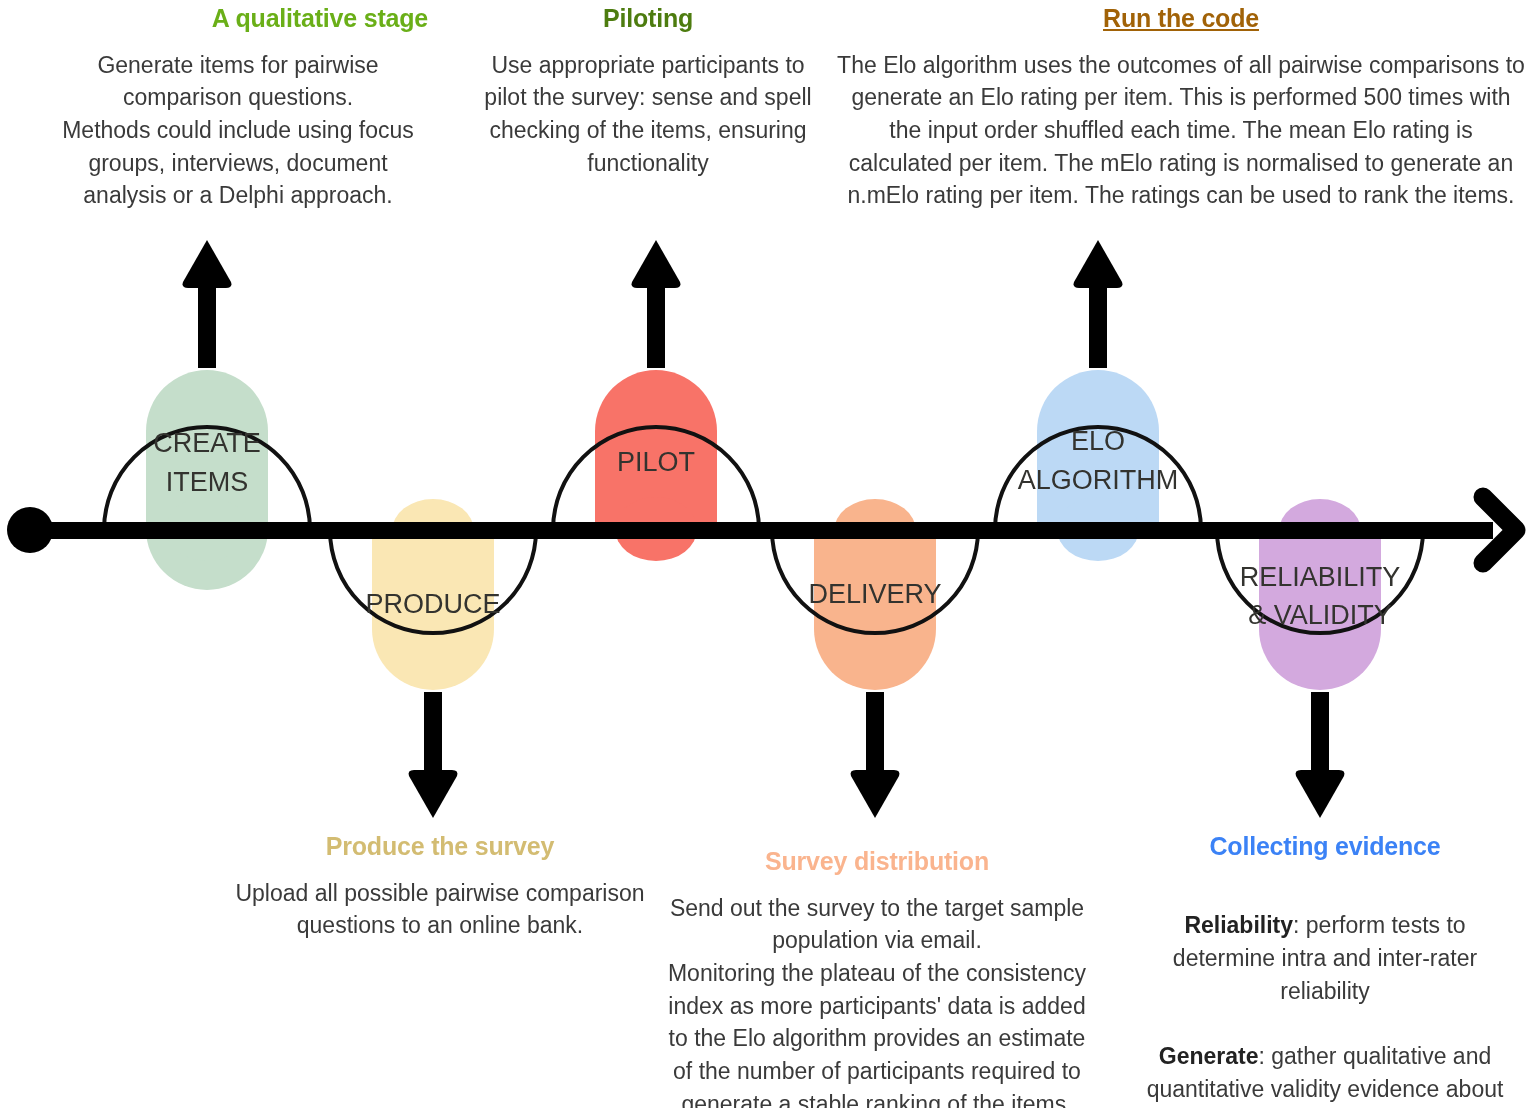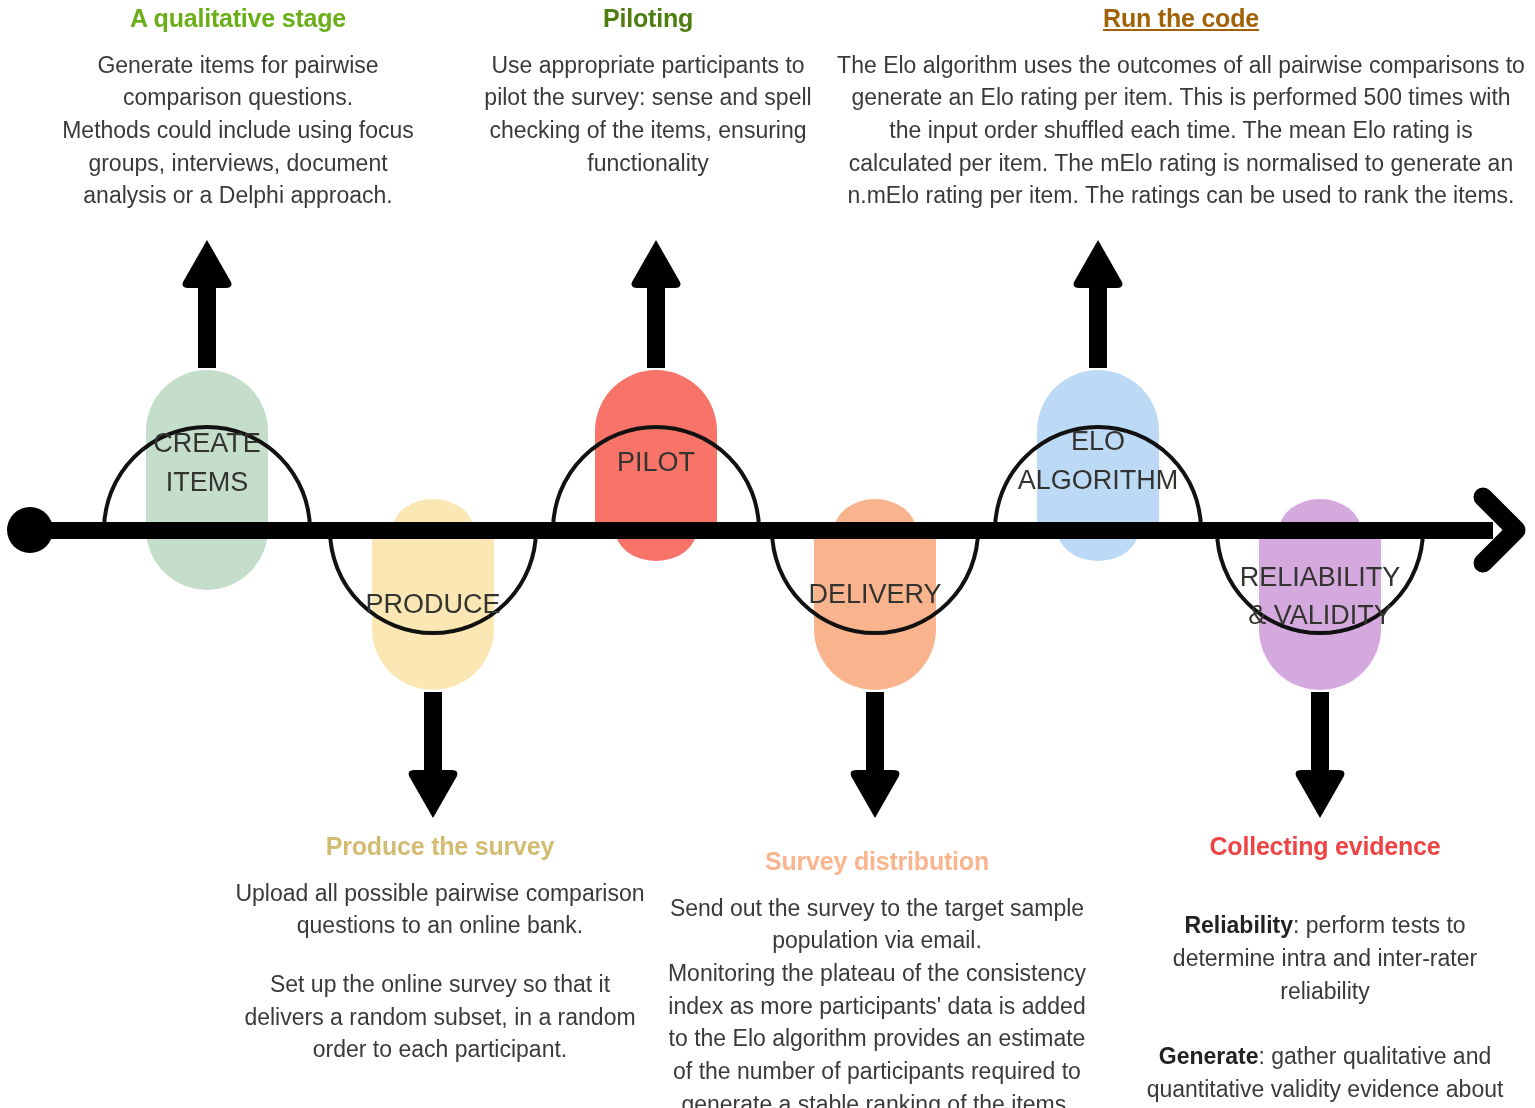--- a/index.html
+++ b/index.html
@@ -57,49 +57,48 @@
     fill: #33332f;
     text-anchor: middle;
   }
 </style>
 </head>
 <body>
 
 <div id="stage">
 
   <div class="caption" style="left:48px; top:4px; width:380px;">
-    <div class="cap-title" style="color:#6aaf18;">A qualitative stage</div>
+    <div class="cap-title" style="color:#6aaf18;text-align:right;">A qualitative stage</div>
     <div class="cap-body">Generate items for pairwise comparison questions.
 Methods could include using focus groups, interviews, document analysis or a Delphi approach.</div>
   </div>
 
   <div class="caption" style="left:480px; top:4px; width:336px;">
     <div class="cap-title" style="color:#4d7c0f;">Piloting</div>
     <div class="cap-body">Use appropriate participants to pilot the survey: sense and spell checking of the items, ensuring functionality</div>
   </div>
 
   <div class="caption" style="left:836px; top:4px; width:690px;">
     <div class="cap-title" style="color:#a16207;text-decoration:underline;">Run the code</div>
     <div class="cap-body">The Elo algorithm uses the outcomes of all pairwise comparisons to generate an Elo rating per item. This is performed 500 times with the input order shuffled each time. The mean Elo rating is calculated per item. The mElo rating is normalised to generate an n.mElo rating per item. The ratings can be used to rank the items.</div>
   </div>
 
   <div class="caption" style="left:228px; top:832px; width:424px;">
     <div class="cap-title" style="color:#d3bc72;">Produce the survey</div>
     <div class="cap-body">Upload all possible pairwise comparison questions to an online bank.</div>
-    <div class="cap-body gap">Set up the online survey so that it delivers a random subset, in a random order to each participant.</div>
   </div>
 
   <div class="caption" style="left:660px; top:832px; width:434px;margin-top:15px;">
     <div class="cap-title" style="color:#fab48e;">Survey distribution</div>
     <div class="cap-body">Send out the survey to the target sample population via email.
 Monitoring the plateau of the consistency index as more participants' data is added to the Elo algorithm provides an estimate of the number of participants required to generate a stable ranking of the items.</div>
   </div>
 
   <div class="caption" style="left:1136px; top:832px; width:378px;">
-    <div class="cap-title" style="color:#ef4444;">Collecting evidence</div>
+    <div class="cap-title" style="color:#3b82f6;">Collecting evidence</div>
     <div class="cap-body">
       <span class="lead">Reliability</span><span>: perform tests to determine intra and inter-rater reliability</span><br>
       <span class="lead">Generate</span><span>: gather qualitative and quantitative validity evidence about the items</span>
     </div>
   </div>
 
   <svg id="diagram" viewBox="0 0 1535 1108" xmlns="http://www.w3.org/2000/svg">
 
     <defs>
 

